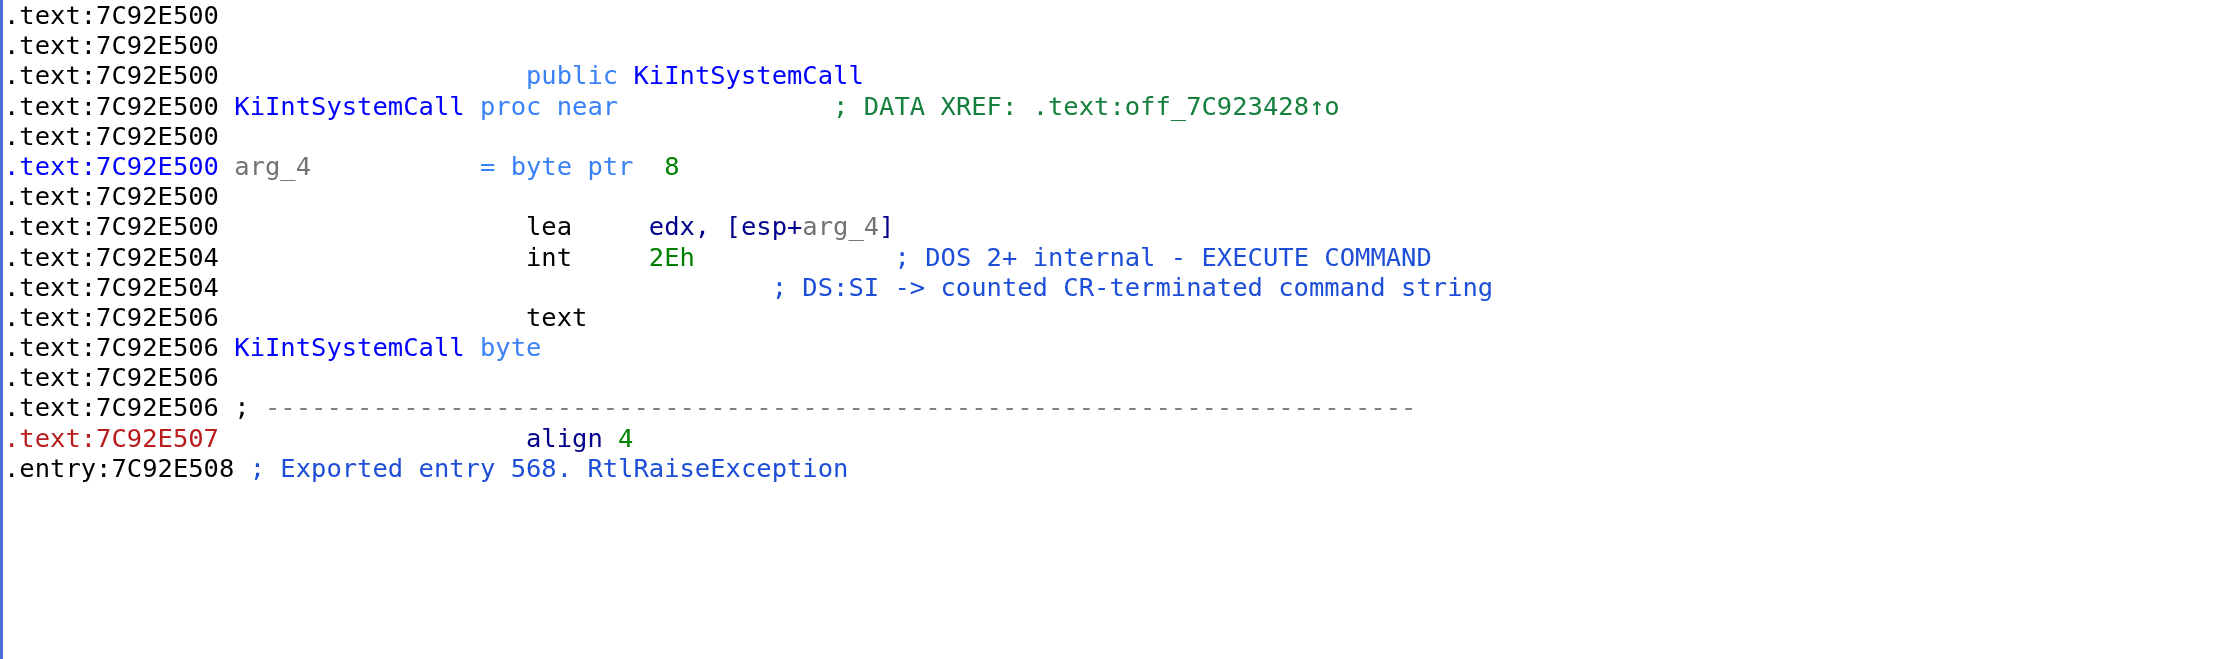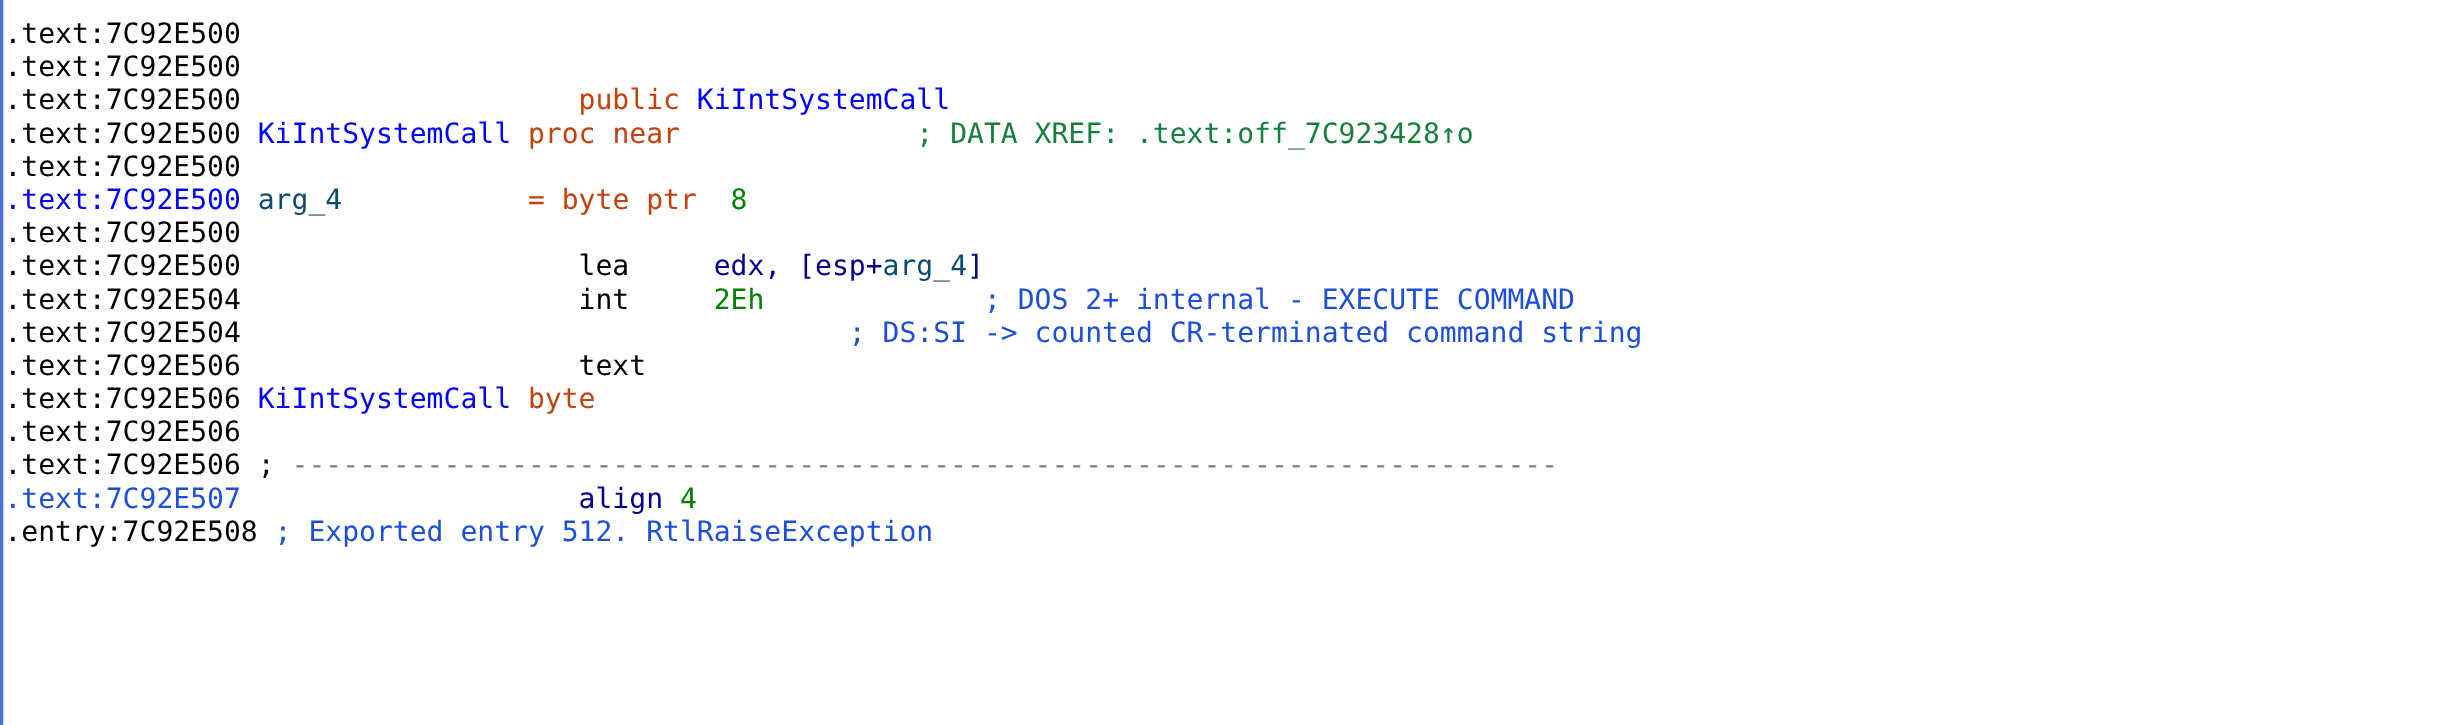--- a/index.html
+++ b/index.html
@@ -34,45 +34,45 @@
     border-left: 3px solid #4a6fd4;
     box-sizing: border-box;
   }
 
   #code-lines {
     position: absolute;
     left: 4px;
     top: 0;
     width: 2230px;
     height: 659px;
-    padding-top: 16px;
+    padding-top: 0px;
     box-sizing: border-box;
   }
 
   .code-line {
     height: 30.2px;
     line-height: 30.2px;
     white-space: pre;
     font-size: 25.5px;
     font-family: "DejaVu Sans Mono", "Liberation Mono", monospace;
     letter-spacing: 0px;
     overflow: hidden;
   }
 
   
   .t-addr        { color: #000000; }
   .t-addr-blue   { color: #0000ff; }
-  .t-addr-gray   { color: #1d4ed8; }
+  .t-addr-gray   { color: #b91c1c; }
   .t-name        { color: #0000ff; }
-  .t-keyword     { color: #c2410c; }
+  .t-keyword     { color: #3b82f6; }
   .t-directive   { color: #00008b; }
   .t-mnemonic    { color: #000000; text-align: right; }
   .t-reg         { color: #00008b; }
   .t-num         { color: #008000; }
-  .t-localvar    { color: #0c4a6e; }
+  .t-localvar    { color: #737373; }
   .t-comment     { color: #1d4ed8; }
   .t-xref        { color: #15803d; }
   .t-dashes      { color: #808080; }
   .t-semi        { color: #000000; }
   .t-plain       { color: #00008b; }
 </style>
 </head>
 <body>
 
 <div id="disasm-view">
@@ -88,16 +88,16 @@
       <div class="code-line"><span class="t-addr-blue">.text:7C92E500</span><span class="t-plain"> </span><span class="t-localvar">arg_4</span><span class="t-plain">           </span><span class="t-keyword">= byte ptr</span><span class="t-plain">  </span><span class="t-num">8</span></div>
       <div class="code-line"><span class="t-addr">.text:7C92E500</span></div>
       <div class="code-line"><span class="t-addr">.text:7C92E500</span><span class="t-plain">                    </span><span class="t-mnemonic">lea</span><span class="t-plain">     </span><span class="t-reg">edx, [esp+</span><span class="t-localvar">arg_4</span><span class="t-reg">]</span></div>
       <div class="code-line"><span class="t-addr">.text:7C92E504</span><span class="t-plain">                    </span><span class="t-mnemonic">int</span><span class="t-plain">     </span><span class="t-num">2Eh</span><span class="t-plain">             </span><span class="t-comment">; DOS 2+ internal - EXECUTE COMMAND</span></div>
       <div class="code-line"><span class="t-addr">.text:7C92E504</span><span class="t-plain">                                    </span><span class="t-comment">; DS:SI -&gt; counted CR-terminated command string</span></div>
       <div class="code-line"><span class="t-addr">.text:7C92E506</span><span class="t-plain">                    </span><span class="t-mnemonic">text</span></div>
       <div class="code-line"><span class="t-addr">.text:7C92E506</span><span class="t-plain"> </span><span class="t-name">KiIntSystemCall</span><span class="t-plain"> </span><span class="t-keyword">byte</span></div>
       <div class="code-line"><span class="t-addr">.text:7C92E506</span></div>
       <div class="code-line"><span class="t-addr">.text:7C92E506</span><span class="t-semi"> ; </span><span class="t-dashes">---------------------------------------------------------------------------</span></div>
       <div class="code-line"><span class="t-addr-gray">.text:7C92E507</span><span class="t-plain">                    </span><span class="t-directive">align</span><span class="t-plain"> </span><span class="t-num">4</span></div>
-      <div class="code-line"><span class="t-addr">.entry:7C92E508</span><span class="t-plain"> </span><span class="t-comment">; Exported entry 512. RtlRaiseException</span></div>
+      <div class="code-line"><span class="t-addr">.entry:7C92E508</span><span class="t-plain"> </span><span class="t-comment">; Exported entry 568. RtlRaiseException</span></div>
     </div>
 
 </div>
 
 </body></html>

